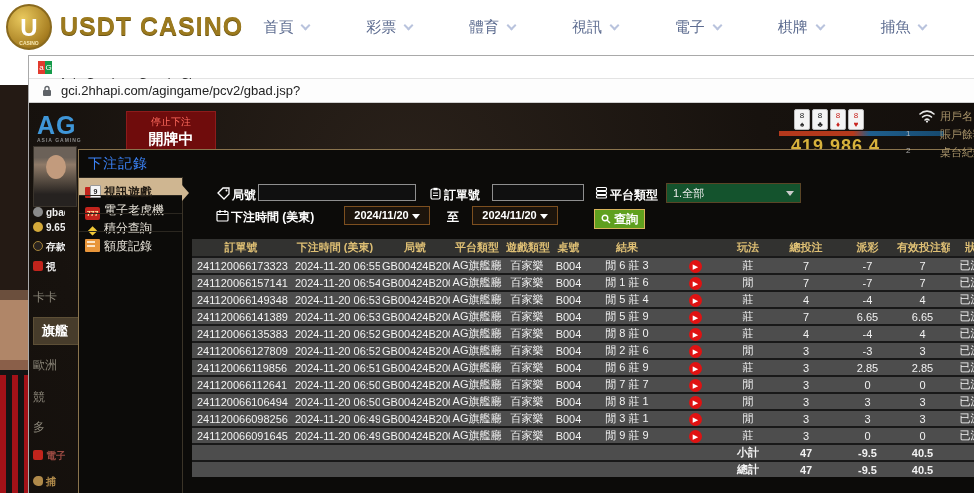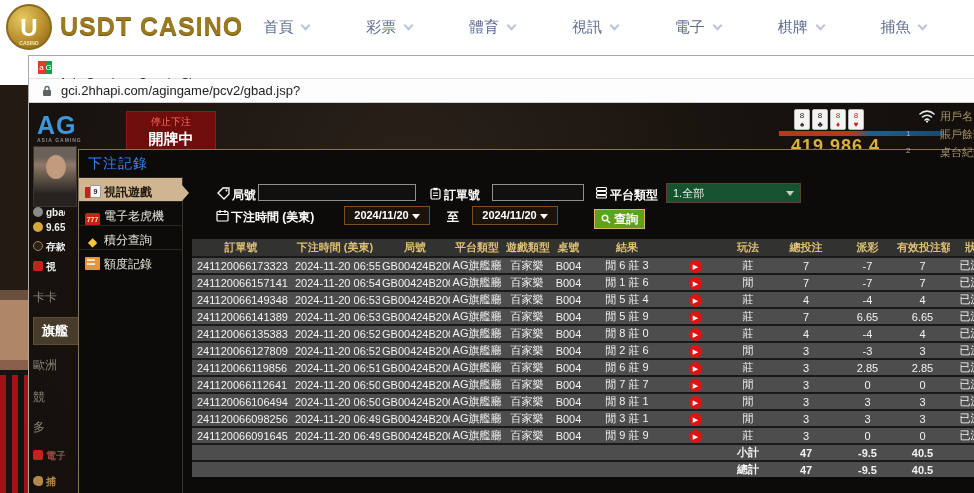--- a/index.html
+++ b/index.html
@@ -67,21 +67,21 @@
   .side-ic{display:inline-block;width:10px;height:10px;border-radius:2px;margin-right:3px;vertical-align:-1px;}
   .menu-dim{color:#8a8578;font-weight:normal;font-size:12px;}
   #side-flag{position:absolute;left:2px;top:214px;width:46px;height:28px;background:#473c2b;
     border:1px solid #5d4f36;color:#fff;font-size:13px;font-weight:bold;line-height:26px;padding-left:8px;}
 
   
   #modal{position:absolute;left:49px;top:46px;right:0;bottom:0;background:#0c0b09;z-index:20;
     border-left:1px solid #8a744e;border-top:1px solid #8a744e;}
   #modal-title{position:absolute;left:9px;top:5px;font-size:14px;color:#3b82f6;letter-spacing:1px;}
   #m-menu{position:absolute;left:0;top:27px;width:104px;bottom:0;border-right:1px solid #3b3428;margin:0;padding:0;list-style:none;}
-  .m-item{position:relative;height:24px;line-height:29px;border-top:1px solid #2b2720;color:#e8e4da;
+  .m-item{position:relative;height:18px;line-height:29px;border-top:1px solid #2b2720;color:#e8e4da;
     font-size:12px;padding-left:6px;cursor:pointer;white-space:nowrap;}
   .m-item.active{background:#cfb691;color:#1e1811;font-weight:bold;}
   .m-item.active::after{content:"";position:absolute;right:-7px;top:7px;border-left:7px solid #cfb691;
     border-top:8px solid transparent;border-bottom:8px solid transparent;}
   .mi{display:inline-block;width:15px;height:13px;margin-right:4px;vertical-align:-2px;position:relative;}
   .mi-cards::before{content:"";position:absolute;left:0;top:2px;width:9px;height:11px;background:#c2241c;border-radius:1px;}
   .mi-cards::after{content:"9";position:absolute;left:5px;top:0;width:9px;height:11px;background:#f5f5f5;
     border-radius:1px;color:#222;font-size:7px;line-height:11px;text-align:center;border:1px solid #999;}
   .mi-slot{background:#c2241c;border-radius:2px;color:#ffe9a0;font-size:7px;line-height:13px;text-align:center;font-weight:bold;}
   .mi-table{background:#2e9e3f;border-radius:2px;}

